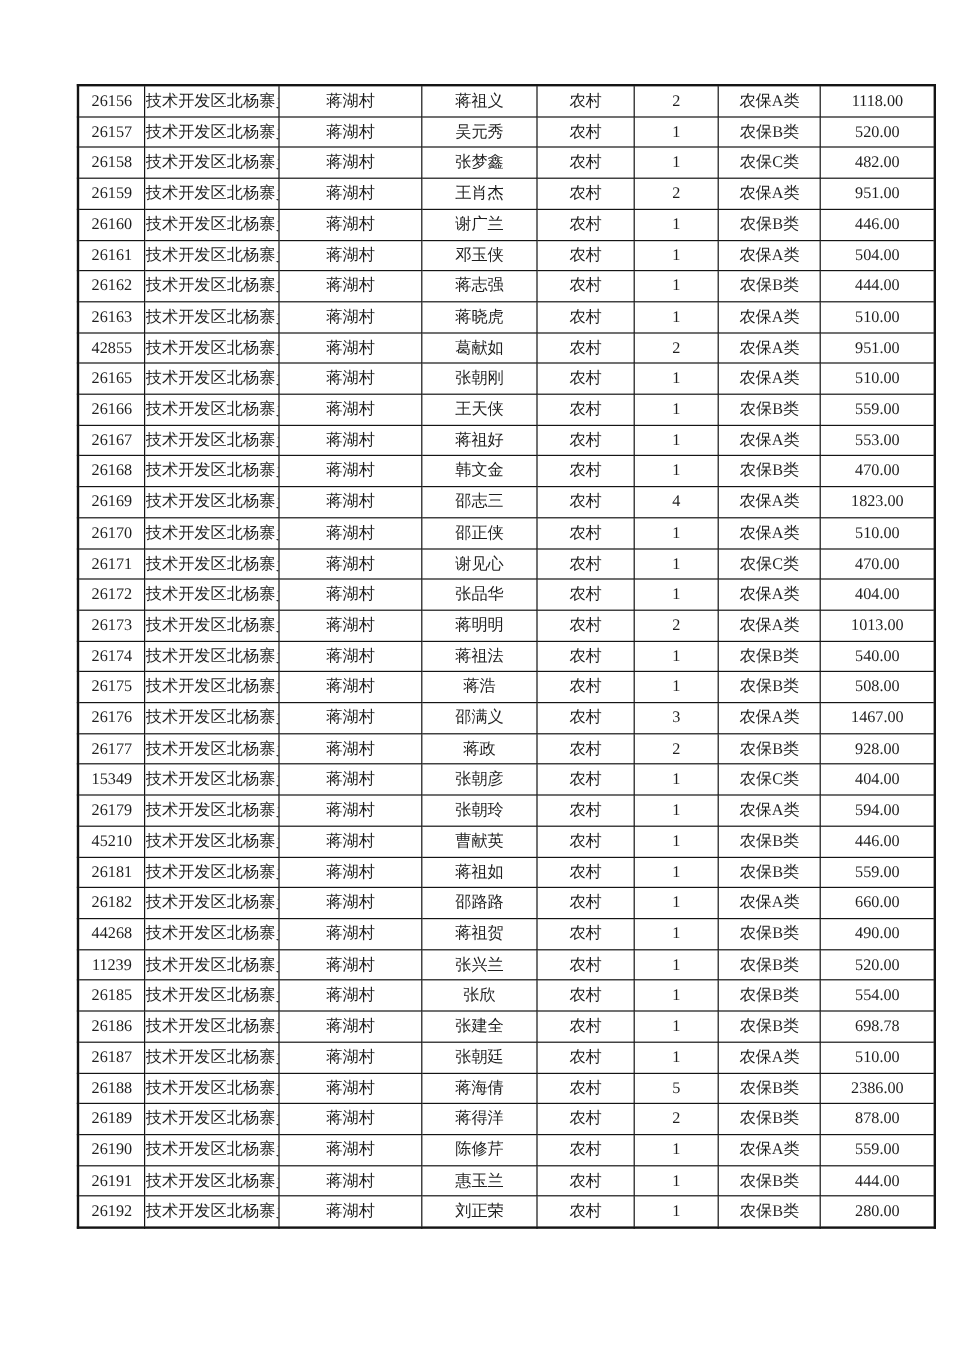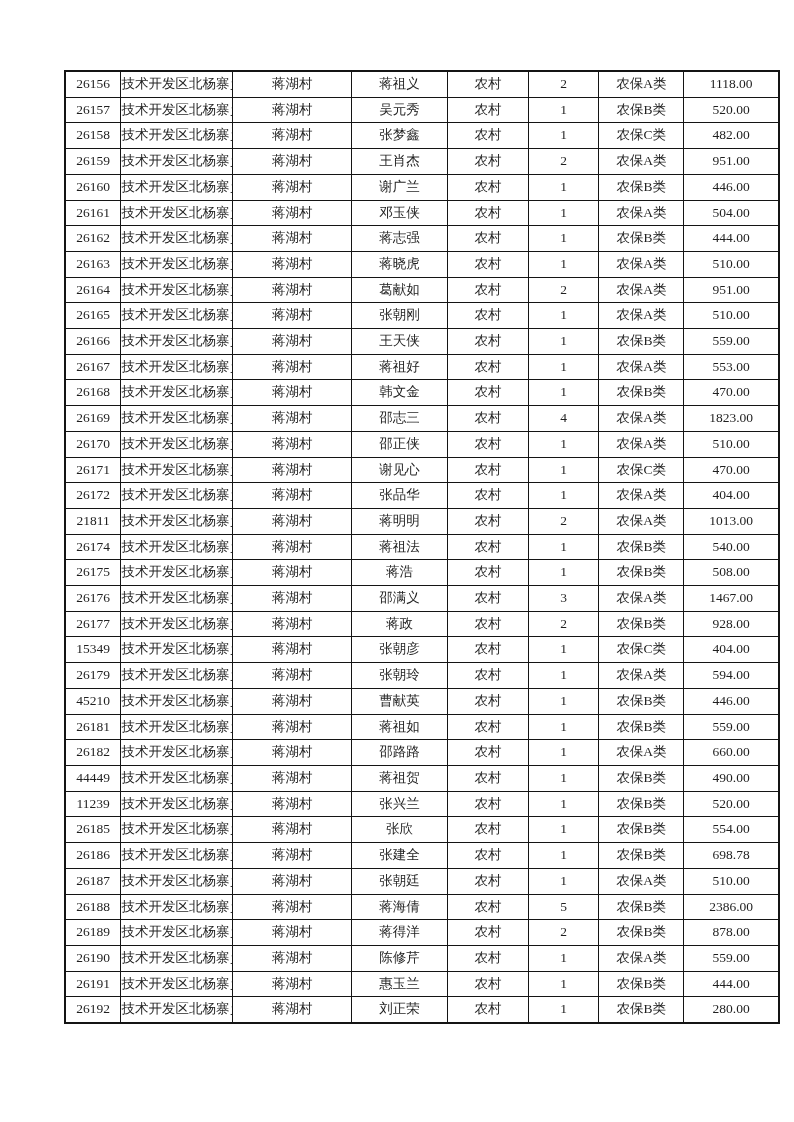--- a/index.html
+++ b/index.html
@@ -140,21 +140,21 @@
           <td>26163</td>
           <td class="clip">技术开发区北杨寨乡</td>
           <td>蒋湖村</td>
           <td>蒋晓虎</td>
           <td>农村</td>
           <td>1</td>
           <td>农保A类</td>
           <td>510.00</td>
         </tr>
         <tr>
-          <td>26164</td>
+          <td>42855</td>
           <td class="clip">技术开发区北杨寨乡</td>
           <td>蒋湖村</td>
           <td>葛献如</td>
           <td>农村</td>
           <td>2</td>
           <td>农保A类</td>
           <td>951.00</td>
         </tr>
         <tr>
           <td>26165</td>
@@ -230,21 +230,21 @@
           <td>26172</td>
           <td class="clip">技术开发区北杨寨乡</td>
           <td>蒋湖村</td>
           <td>张品华</td>
           <td>农村</td>
           <td>1</td>
           <td>农保A类</td>
           <td>404.00</td>
         </tr>
         <tr>
-          <td>21811</td>
+          <td>26173</td>
           <td class="clip">技术开发区北杨寨乡</td>
           <td>蒋湖村</td>
           <td>蒋明明</td>
           <td>农村</td>
           <td>2</td>
           <td>农保A类</td>
           <td>1013.00</td>
         </tr>
         <tr>
           <td>26174</td>
@@ -330,21 +330,21 @@
           <td>26182</td>
           <td class="clip">技术开发区北杨寨乡</td>
           <td>蒋湖村</td>
           <td>邵路路</td>
           <td>农村</td>
           <td>1</td>
           <td>农保A类</td>
           <td>660.00</td>
         </tr>
         <tr>
-          <td>44449</td>
+          <td>44268</td>
           <td class="clip">技术开发区北杨寨乡</td>
           <td>蒋湖村</td>
           <td>蒋祖贺</td>
           <td>农村</td>
           <td>1</td>
           <td>农保B类</td>
           <td>490.00</td>
         </tr>
         <tr>
           <td>11239</td>

